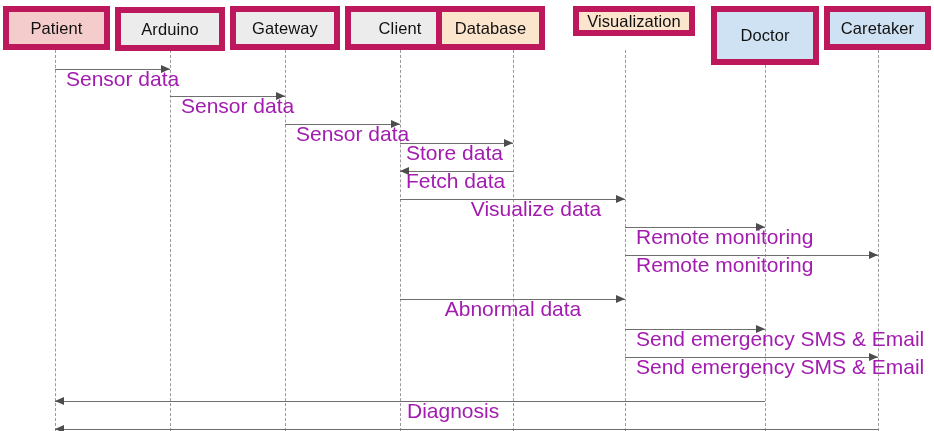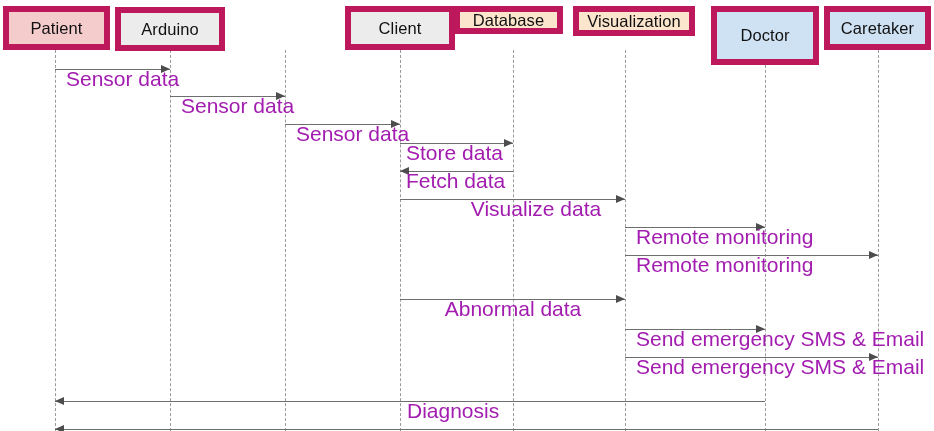--- a/index.html
+++ b/index.html
@@ -33,24 +33,27 @@
     <div class="lifeline" style="left: 513px; top: 50px; height: 381px;"></div>
     <div class="lifeline" style="left: 625px; top: 50px; height: 381px;"></div>
     <div class="lifeline" style="left: 765px; top: 50px; height: 381px;"></div>
     <div class="lifeline" style="left: 878px; top: 50px; height: 381px;"></div>
     <div class="actor-box" style="left: 3px; top: 6px; width: 107px; height: 44px; background: rgb(245, 204, 204);">
       <span>Patient</span>
     </div>
     <div class="actor-box" style="left: 115px; top: 7px; width: 110px; height: 44px; background: rgb(236, 236, 236);">
       <span>Arduino</span>
     </div>
+    <div class="actor-box" style="left: 230px; top: 6px; width: 110px; height: 44px; background: rgb(236, 236, 236);">
+      <span>Gateway</span>
+    </div>
     <div class="actor-box" style="left: 345px; top: 6px; width: 110px; height: 44px; background: rgb(236, 236, 236);">
       <span>Client</span>
     </div>
-    <div class="actor-box" style="left: 454px; top: 6px; width: 109px; height: 28px; background: rgb(252, 229, 205);">
+    <div class="actor-box" style="left: 436px; top: 6px; width: 109px; height: 44px; background: rgb(252, 229, 205);">
       <span>Database</span>
     </div>
     <div class="actor-box" style="left: 573px; top: 6px; width: 122px; height: 30px; background: rgb(252, 229, 205);">
       <span>Visualization</span>
     </div>
     <div class="actor-box" style="left: 711px; top: 6px; width: 108px; height: 59px; background: rgb(207, 226, 243);">
       <span>Doctor</span>
     </div>
     <div class="actor-box" style="left: 824px; top: 6px; width: 107px; height: 44px; background: rgb(207, 226, 243);">
       <span>Caretaker</span>

